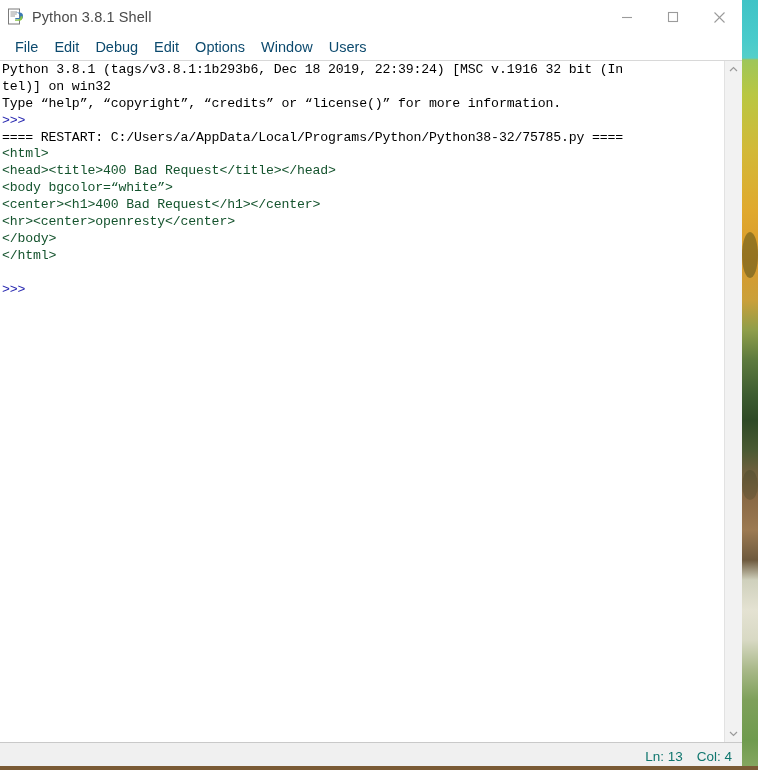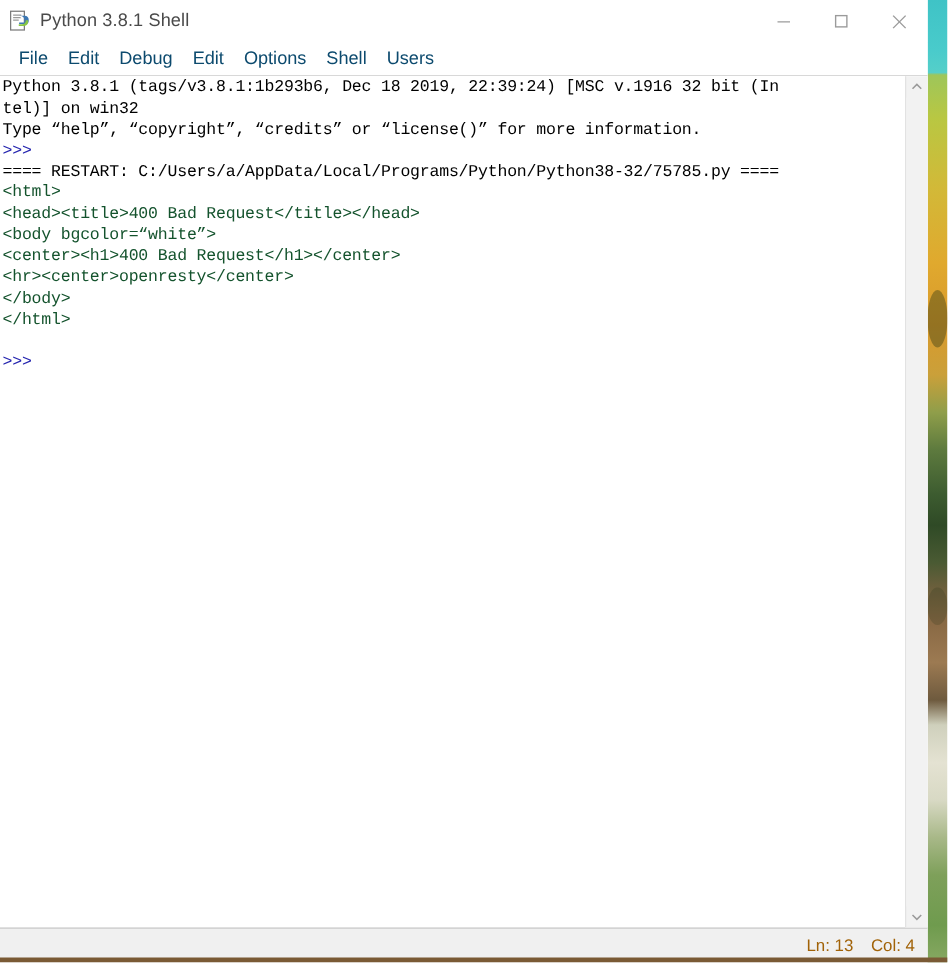--- a/index.html
+++ b/index.html
@@ -178,21 +178,21 @@
     flex: none;
     background: #f0f0f0;
     border-top: 1px solid #c9c9c9;
     display: flex;
     align-items: center;
     justify-content: flex-end;
     padding-right: 10px;
   }
   .status-cell {
     font-size: 13.5px;
-    color: #a16207;
+    color: #0f766e;
     margin-left: 14px;
     white-space: nowrap;
   }
 
   
   #taskbar-sliver {
     position: absolute;
     left: 0;
     bottom: 0;
     width: 758px;
@@ -243,21 +243,21 @@
       </div>
     </div>
   </div>
 
   <div id="menu-bar">
     <div class="menu-item">File</div>
     <div class="menu-item">Edit</div>
     <div class="menu-item">Debug</div>
     <div class="menu-item">Edit</div>
     <div class="menu-item">Options</div>
-    <div class="menu-item">Shell</div>
+    <div class="menu-item">Window</div>
     <div class="menu-item">Users</div>
   </div>
 
   <div id="shell-body">
     <div id="text-area"><div class="shell-line c-black">Python 3.8.1 (tags/v3.8.1:1b293b6, Dec 18 2019, 22:39:24) [MSC v.1916 32 bit (In</div><div class="shell-line c-black">tel)] on win32</div><div class="shell-line c-black">Type “help”, “copyright”, “credits” or “license()” for more information.</div><div class="shell-line c-prompt">&gt;&gt;&gt;</div><div class="shell-line c-black">==== RESTART: C:/Users/a/AppData/Local/Programs/Python/Python38-32/75785.py ====</div><div class="shell-line c-blue">&lt;html&gt;</div><div class="shell-line c-blue">&lt;head&gt;&lt;title&gt;400 Bad Request&lt;/title&gt;&lt;/head&gt;</div><div class="shell-line c-blue">&lt;body bgcolor=“white”&gt;</div><div class="shell-line c-blue">&lt;center&gt;&lt;h1&gt;400 Bad Request&lt;/h1&gt;&lt;/center&gt;</div><div class="shell-line c-blue">&lt;hr&gt;&lt;center&gt;openresty&lt;/center&gt;</div><div class="shell-line c-blue">&lt;/body&gt;</div><div class="shell-line c-blue">&lt;/html&gt;</div><div class="shell-line c-black"></div><div class="shell-line c-prompt">&gt;&gt;&gt;</div></div>
 
     <div id="v-scrollbar">
       <div id="sb-track">
         <div id="sb-thumb"></div>
       </div>

